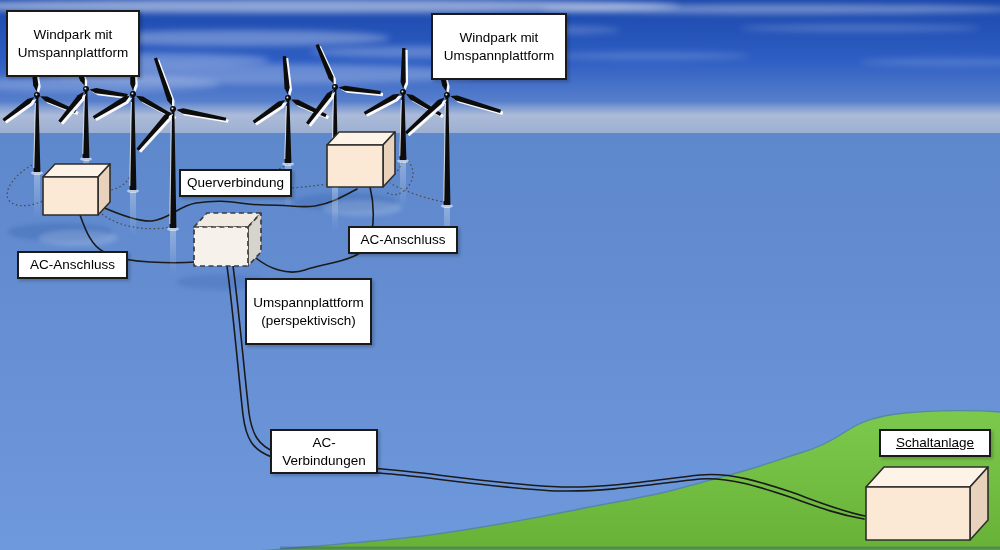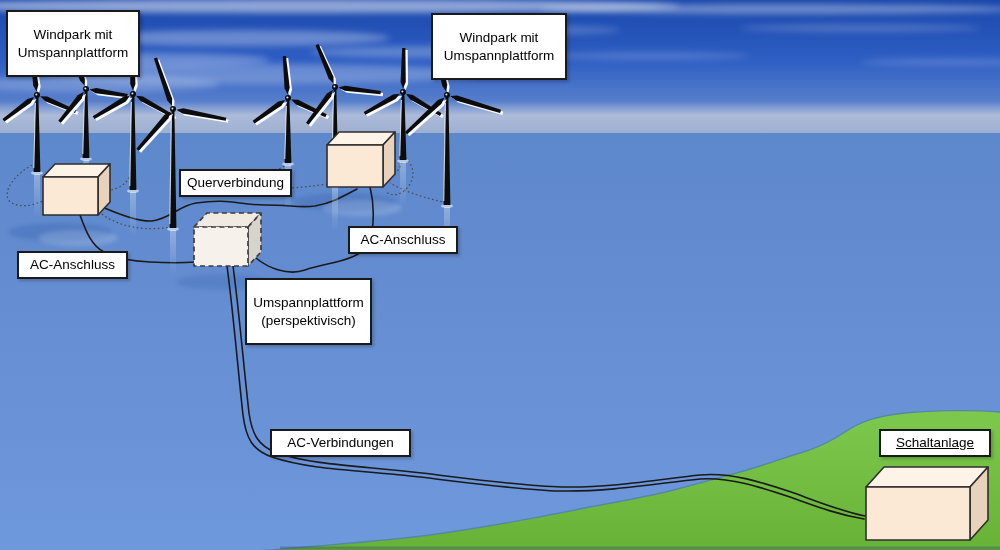--- a/index.html
+++ b/index.html
@@ -272,15 +272,15 @@
 
   <div class="label two-line" style="left:6px;   top:10px;  width:134px;">Windpark mit
 Umspannplattform</div>
   <div class="label two-line" style="left:431px; top:13px;  width:136px;">Windpark mit
 Umspannplattform</div>
   <div class="label" style="left:179px; top:169px; width:113px;">Querverbindung</div>
   <div class="label" style="left:17px;  top:251px; width:111px;">AC-Anschluss</div>
   <div class="label" style="left:348px; top:226px; width:110px;">AC-Anschluss</div>
   <div class="label two-line" style="left:245px; top:278px; width:127px;">Umspannplattform
 (perspektivisch)</div>
-  <div class="label" style="left:270px; top:429px; width:141px;">AC-Verbindungen</div>
+  <div class="label" style="left:270px; top:429px; width:108px;">AC-Verbindungen</div>
   <div class="label" style="left:879px; top:429px; width:112px;text-decoration:underline;">Schaltanlage</div>
 </div>
 
 </body></html>

